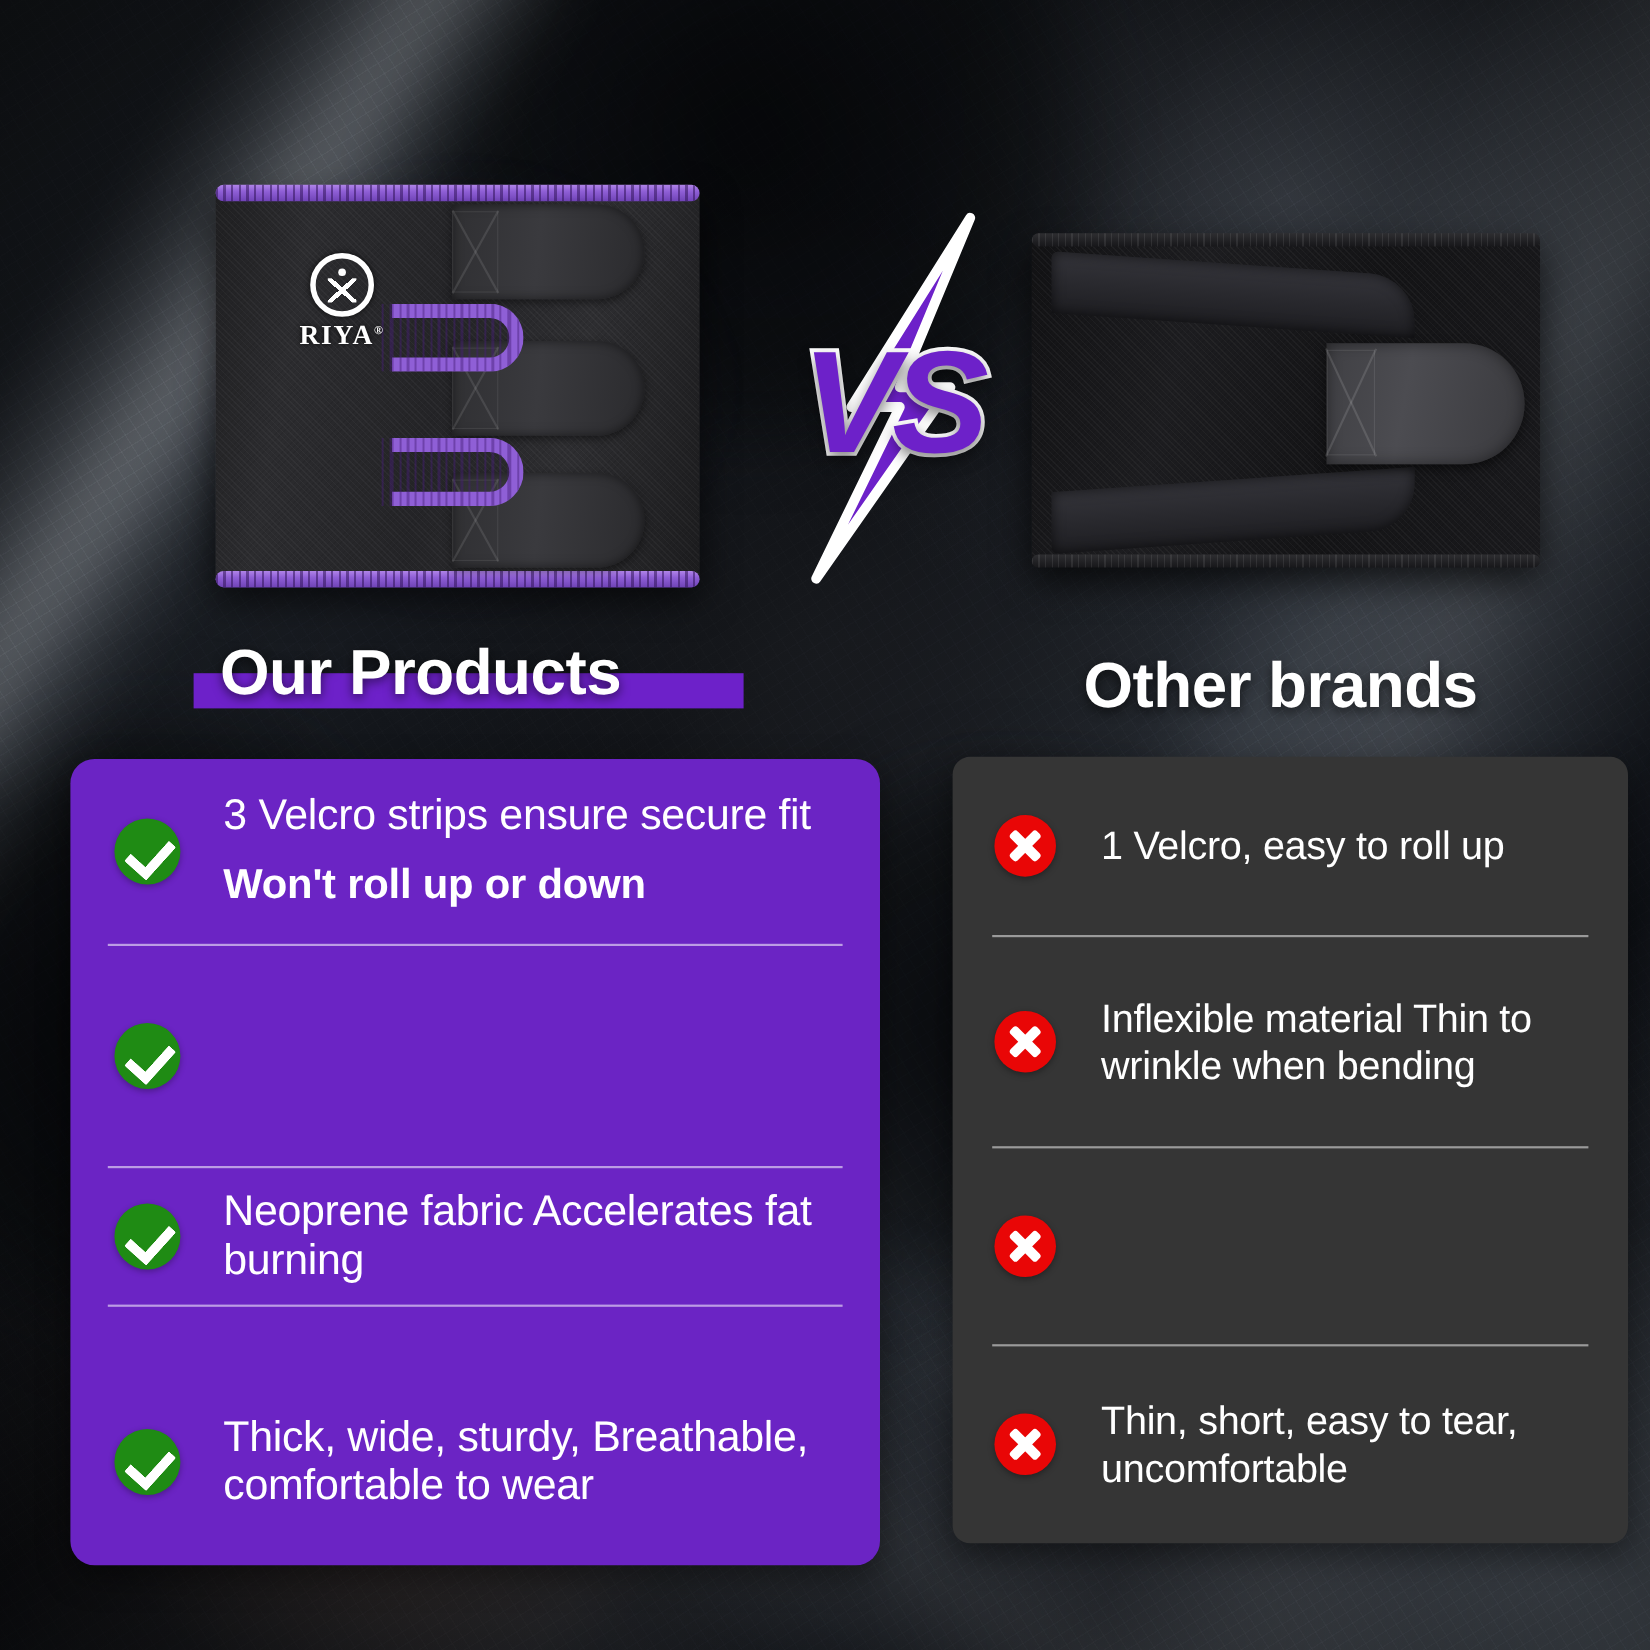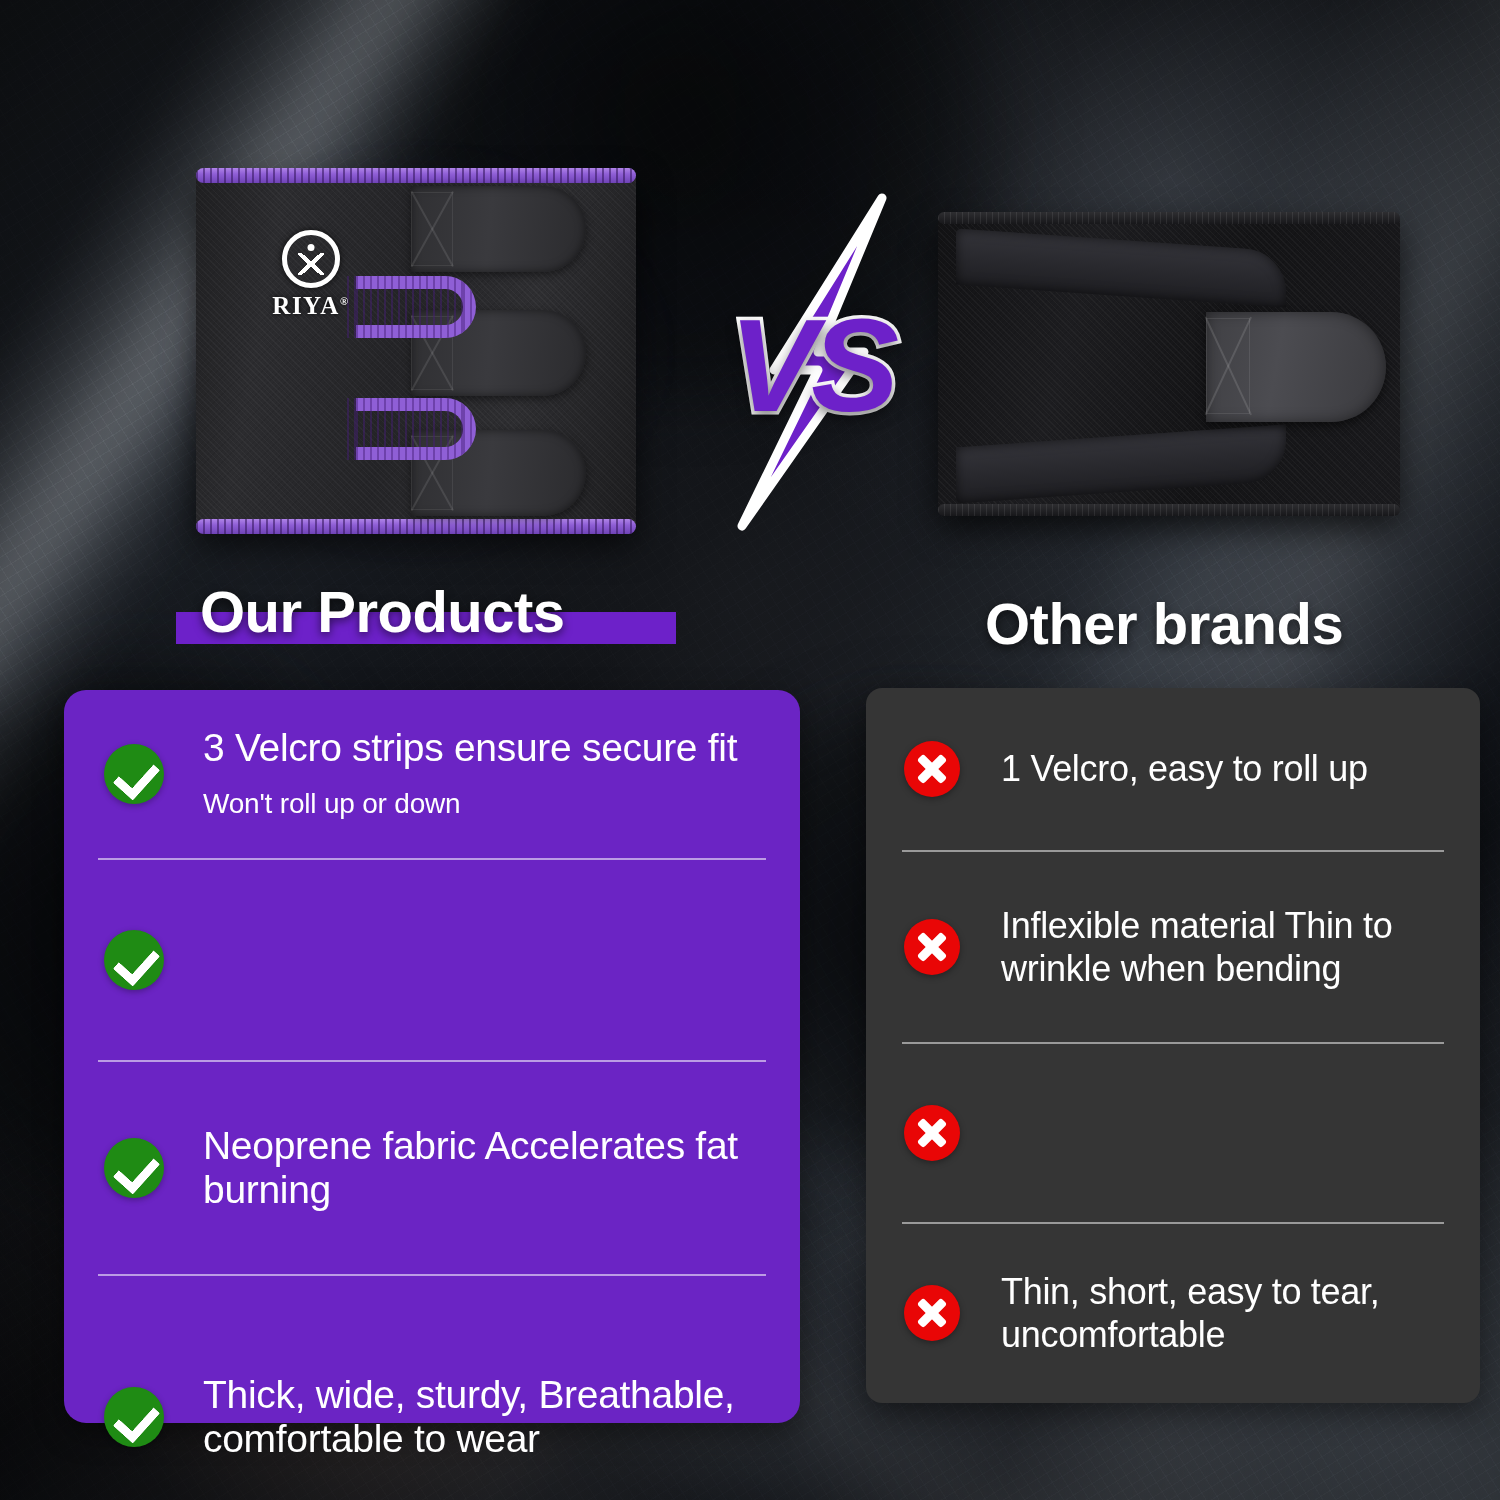--- a/index.html
+++ b/index.html
@@ -283,33 +283,33 @@
     width:9px; height:34px; background:#fff; border-radius:3px;
   }
   .x-icon::before { transform:translate(-50%,-50%) rotate(45deg); }
   .x-icon::after  { transform:translate(-50%,-50%) rotate(-45deg); }
 
   .t-main {
     color:#fff; font-size:39px; line-height:1.13; font-weight:normal;
     letter-spacing:-0.3px;
   }
   .t-sub {
-    color:#fff; font-size:28px; line-height:1.22; font-weight:normal;
+    color:#fff; font-size:38px; line-height:1.22; font-weight:bold;
     letter-spacing:-0.2px;
     margin-top:17px;
   }
   #panel-other .t-main { font-size:36px; line-height:1.2; }
 
   .divider { height:2px; background:rgba(255,255,255,0.55); margin:0 8px; }
   #panel-other .divider { background:rgba(255,255,255,0.5); margin:0 14px; }
 
   
   #panel-ours .row.r0 { height:168px; }
   #panel-ours .row.r1 { height:200px; }
-  #panel-ours .row.r2 { height:212px; }
+  #panel-ours .row.r2 { height:124px; }
   #panel-ours .row.r3 { height:186px;margin-top:48px; }
 
   
   #panel-other .row.r0 { height:162px; }
   #panel-other .row.r1 { height:190px; }
   #panel-other .row.r2 { height:178px; }
   #panel-other .row.r3 { height:178px; }
 </style>
 </head>
 <body>

